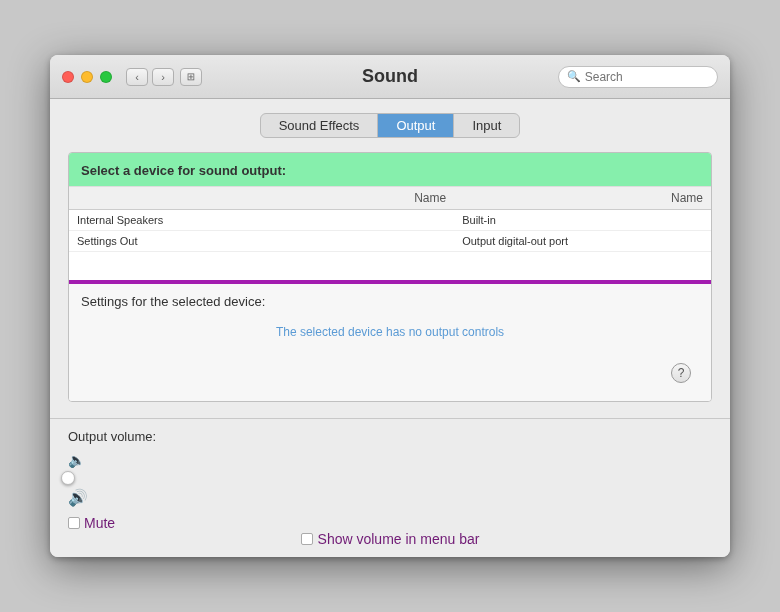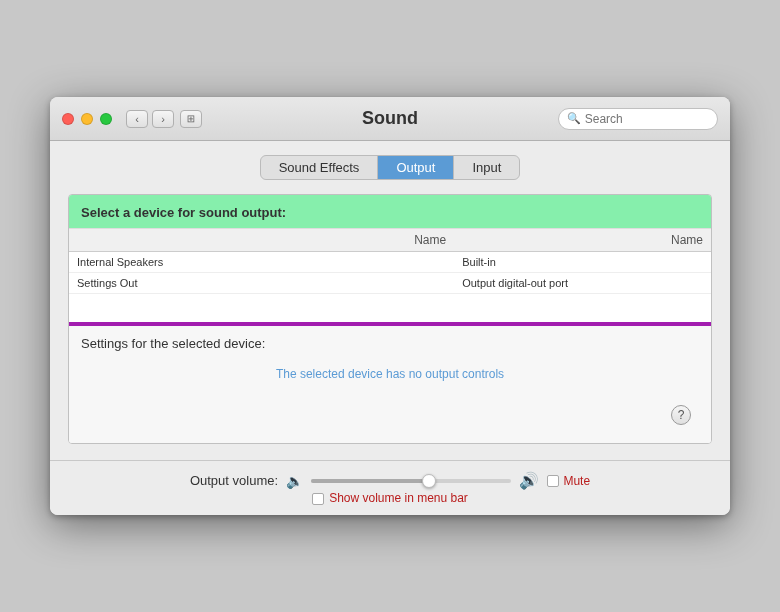--- a/index.html
+++ b/index.html
@@ -255,23 +255,24 @@
 
     
     .bottom-bar {
       padding: 10px 18px;
       background: #ececec;
       border-top: 1px solid #c8c8c8;
     }
 
     .volume-row {
       display: flex;
-      align-items: center;
+      align-items: flex-start;
       gap: 8px;
       justify-content: center;
+      flex-direction: column;
     }
 
     .volume-label {
       font-size: 13px;
       color: #333;
     }
 
     .volume-icon-low {
       font-size: 14px;
       color: #333;
@@ -314,36 +315,36 @@
       width: 14px;
       height: 14px;
       background: white;
       border-radius: 50%;
       border: 1px solid #bbb;
       box-shadow: 0 1px 3px rgba(0,0,0,0.3);
     }
 
     .mute-row {
       display: flex;
-      align-items: flex-end;
+      align-items: center;
       gap: 5px;
       justify-content: center;
     }
 
     .checkbox {
       width: 12px;
       height: 12px;
       border: 1px solid #aaa;
       border-radius: 2px;
       background: white;
     }
 
     .mute-label {
-      font-size: 12px;
-      color: #b91c1c;
+      font-size: 14px;
+      color: #701a75;
     }
   </style>
 </head>
 <body>
 
 <div class="window">
 
   <div class="titlebar">
     <div class="traffic-lights">
       <div class="traffic-light close"></div>

